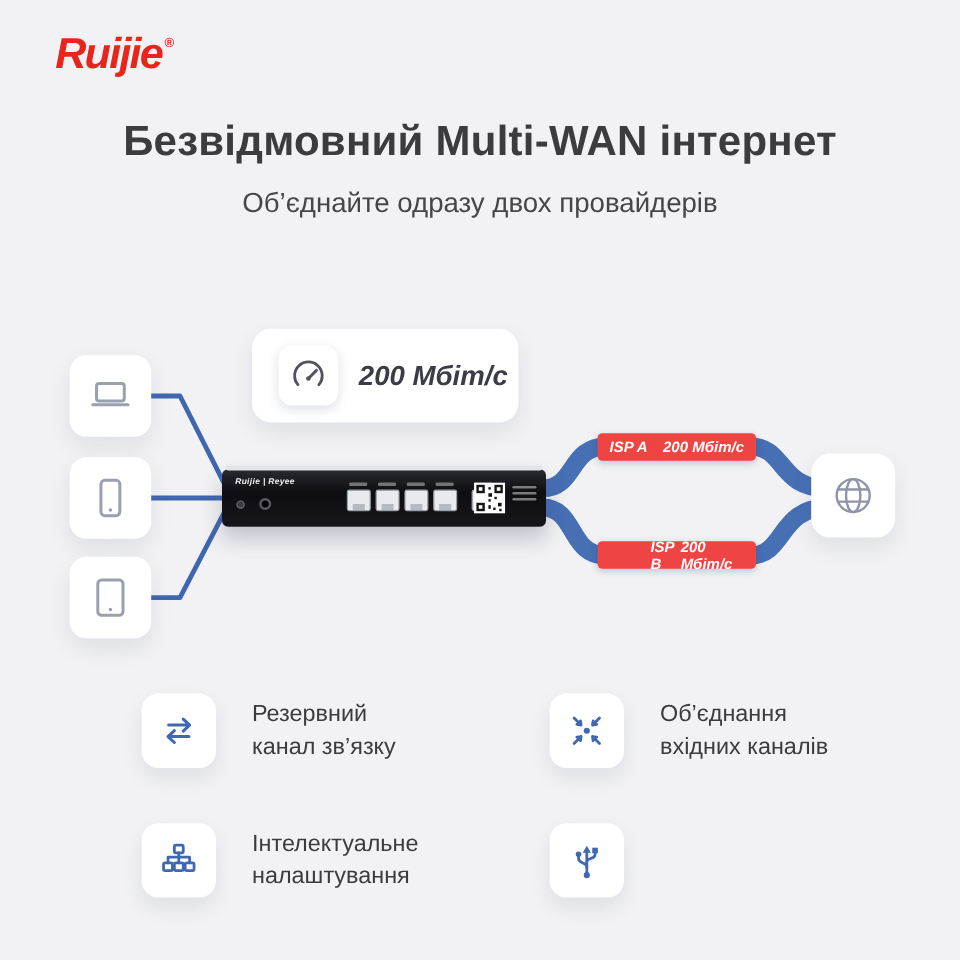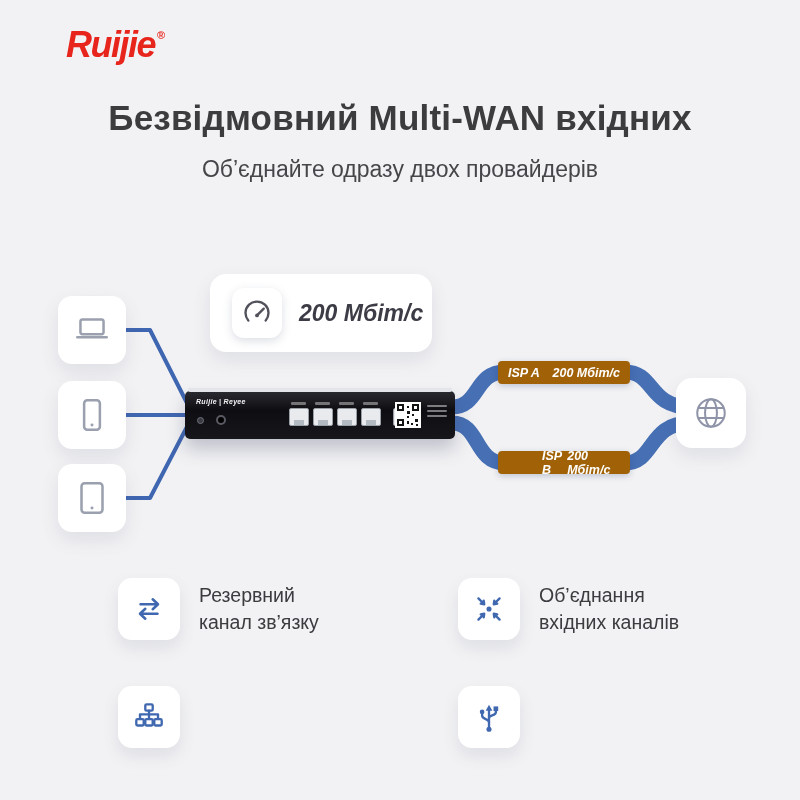--- a/index.html
+++ b/index.html
@@ -4,21 +4,21 @@
 <style>
   html,body{margin:0;padding:0;}
   body{
     width:800px;height:800px;position:relative;overflow:hidden;
     background:#f2f2f4;
     font-family:"Liberation Sans", sans-serif;
     -webkit-font-smoothing:antialiased;
   }
   
   .logo{position:absolute;left:46px;top:24px;color:#e8251c;font-size:36px;
-        font-weight:bold;font-style:italic;letter-spacing:-1.5px;margin-left:20px;}
+        font-weight:bold;font-style:italic;letter-spacing:-1.5px;}
   .logo sup{font-size:11px;font-style:normal;vertical-align:18px;margin-left:2px;}
   
   .title{position:absolute;top:98px;left:0;width:800px;text-align:center;margin:0;
          font-size:35px;font-weight:bold;color:#3c3c3e;letter-spacing:.2px;}
   .subtitle{position:absolute;top:150px;left:0;width:800px;text-align:center;margin:0;
          font-size:23px;color:#46464a;line-height:38px;font-weight:400;}
   
   .diagram{position:absolute;left:0;top:260px;width:652px;height:290px;font-style:italic;}
   .lines{position:absolute;left:0;top:0;}
   .card{position:absolute;background:#fff;border-radius:14px;
@@ -50,43 +50,43 @@
   .port{width:20px;height:18px;background:#e8eaee;border:1px solid #9aa0a8;border-radius:2px;
         position:relative;box-sizing:border-box;}
   .port::after{content:"";position:absolute;left:4px;right:4px;bottom:0;height:5px;background:#b4bac2;}
   .port::before{content:"";position:absolute;top:-7px;left:1px;width:15px;height:3px;
         background:rgba(255,255,255,.40);border-radius:1px;}
   .port.sep{margin-left:8px;}
   .r-qr{position:absolute;right:34px;top:11px;width:26px;height:26px;}
   .r-sn{position:absolute;right:8px;top:14px;width:20px;display:flex;flex-direction:column;gap:3px;}
   .r-sn span{display:block;height:2px;background:rgba(255,255,255,.45);border-radius:1px;}
   
-  .ribbon{position:absolute;width:132px;height:23px;background:#a16207;border-radius:4px;
+  .ribbon{position:absolute;width:132px;height:23px;background:#ef4444;border-radius:4px;
         color:#fff;display:flex;align-items:center;justify-content:space-between;
         padding:0 10px;font-size:12.5px;font-weight:bold;box-sizing:border-box;
         box-shadow:0 2px 6px rgba(40,60,110,.25);}
   .isp-a{left:498px;top:101px;}
   .isp-b{left:498px;top:191px;padding-left:44px;}
   
-  .feature{position:absolute;display:flex;align-items:center;gap:19px;}
+  .feature{position:absolute;display:flex;align-items:center;gap:30px;}
   .f1{left:118px;top:578px;} .f2{left:458px;top:578px;}
   .f3{left:118px;top:686px;} .f4{left:458px;top:686px;}
   .f-icon{width:62px;height:62px;background:#fff;border-radius:14px;flex:0 0 auto;
         box-shadow:0 8px 16px rgba(80,90,120,.12);
         display:flex;align-items:center;justify-content:center;}
   .f-text{font-size:19.5px;color:#3b3b40;line-height:27px;}
 </style>
 </head>
 <body>
 
 <div class="logo">
   <span>Ruijie</span><sup>®</sup>
 </div>
 
-<h1 class="title">Безвідмовний Multi-WAN вхідних</h1>
+<h1 class="title">Безвідмовний Multi-WAN інтернет</h1>
 <p class="subtitle">
   <span>Об’єднайте одразу двох провайдерів</span><br>
 </p>
 
 <div class="diagram">
 
   <svg class="lines" width="800" height="290">
 
     <g stroke="#466fb4" stroke-width="15" fill="none" stroke-linejoin="round">
       <path d="M452 147 C480 147 474 112 505 112 H625 C655 112 648 147 690 147"></path>
@@ -217,20 +217,24 @@
 <div class="feature f3">
   <span class="f-icon">
     <svg width="36" height="36" viewBox="0 0 34 34" fill="none" stroke="#3f68b0" stroke-width="2.2" stroke-linecap="round" stroke-linejoin="round">
       <rect x="13.5" y="5" width="7" height="6" rx="1.2"></rect>
       <path d="M17 11 V14.5 M8.5 14.5 H25.5 M8.5 14.5 V19 M17 14.5 V19 M25.5 14.5 V19"></path>
       <rect x="5" y="19" width="7" height="6" rx="1.2"></rect>
       <rect x="13.5" y="19" width="7" height="6" rx="1.2"></rect>
       <rect x="22" y="19" width="7" height="6" rx="1.2"></rect>
     </svg>
   </span>
+  <span class="f-text">
+    <span>Інтелектуальне</span><br>
+    <span>налаштування</span>
+  </span>
 </div>
 
 <div class="feature f4">
   <span class="f-icon">
     <svg width="36" height="36" viewBox="0 0 34 34" fill="none" stroke="#3f68b0" stroke-width="2.2" stroke-linecap="round" stroke-linejoin="round">
       <path d="M17 28 V9"></path>
       <path d="M17 5.5 L13.8 11 H20.2 Z" fill="#3f68b0" stroke="none"></path>
       <path d="M17 22 C17 18.5 10.5 19.5 10.5 15.5 V14.5"></path>
       <circle cx="10.5" cy="12.2" r="2.2" fill="#3f68b0" stroke="none"></circle>
       <path d="M17 18 C17 15 23.5 16 23.5 12.5 V11.8"></path>

